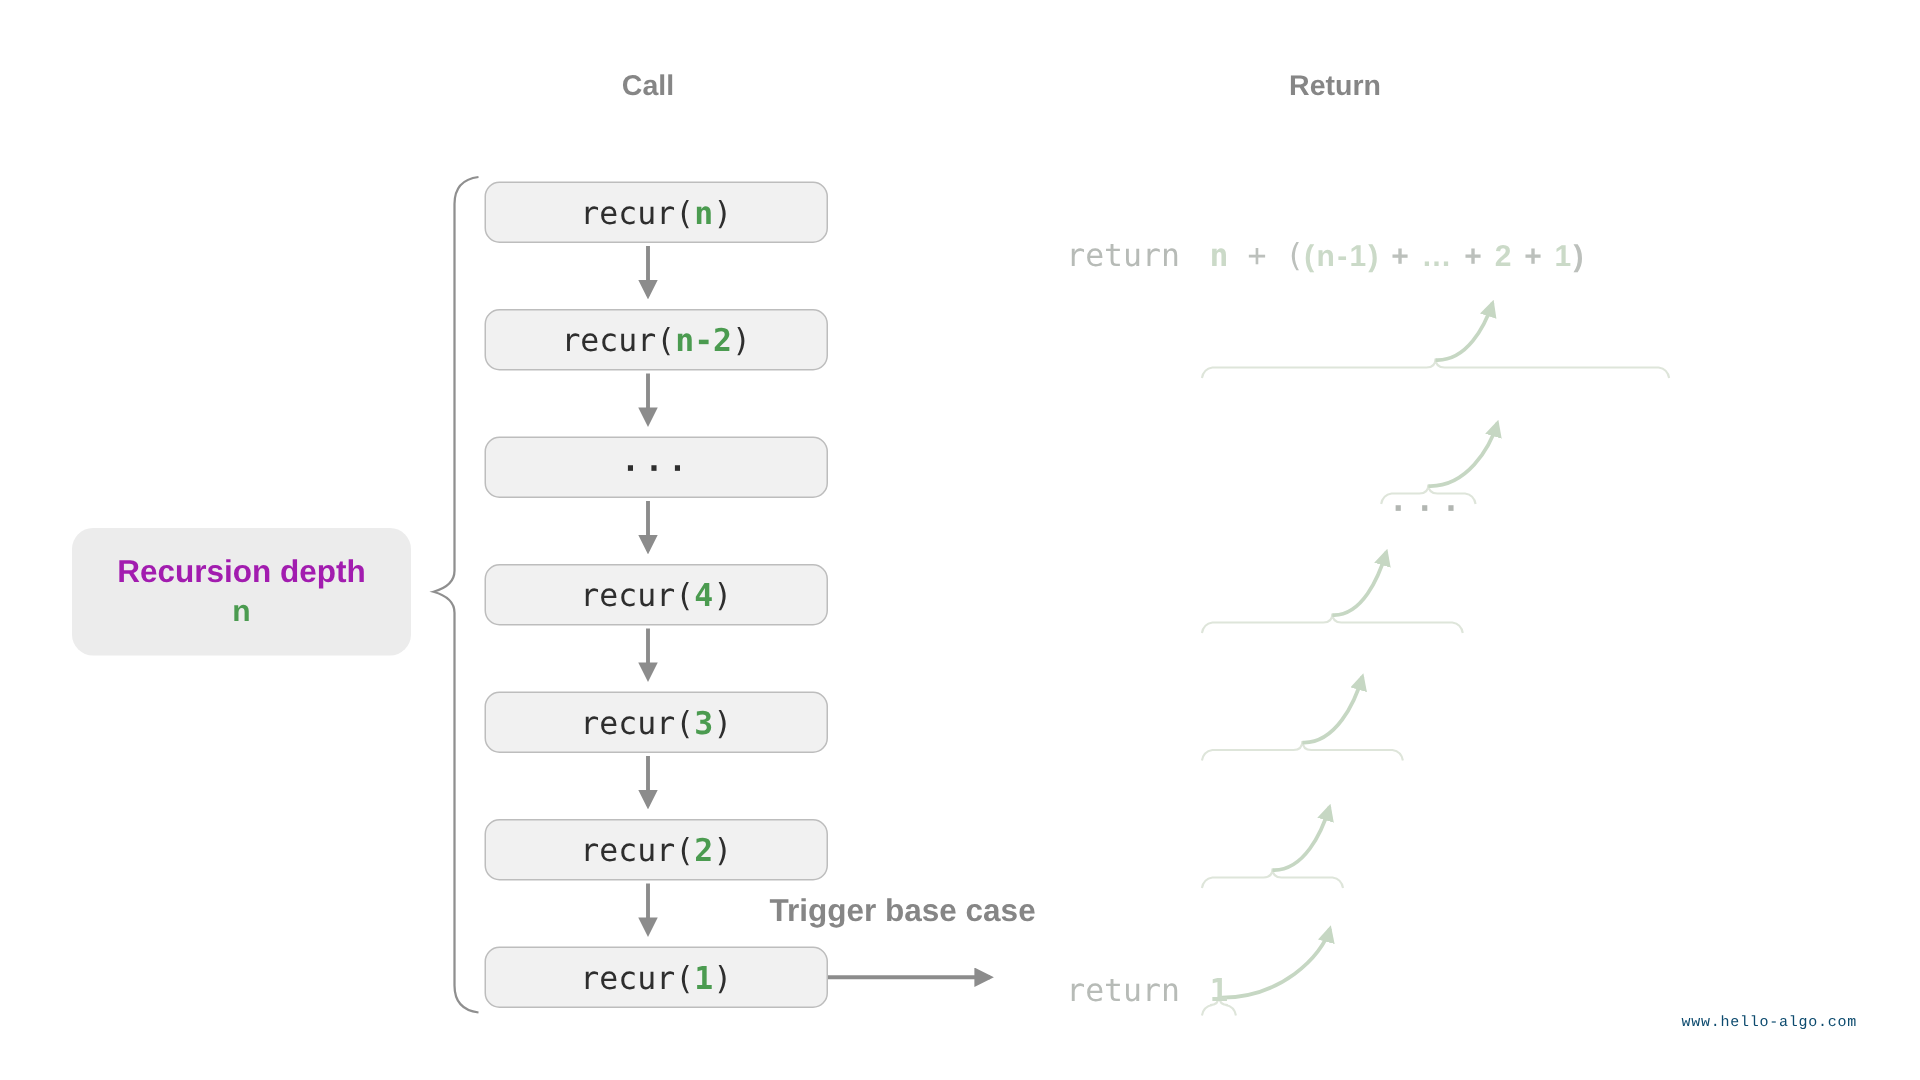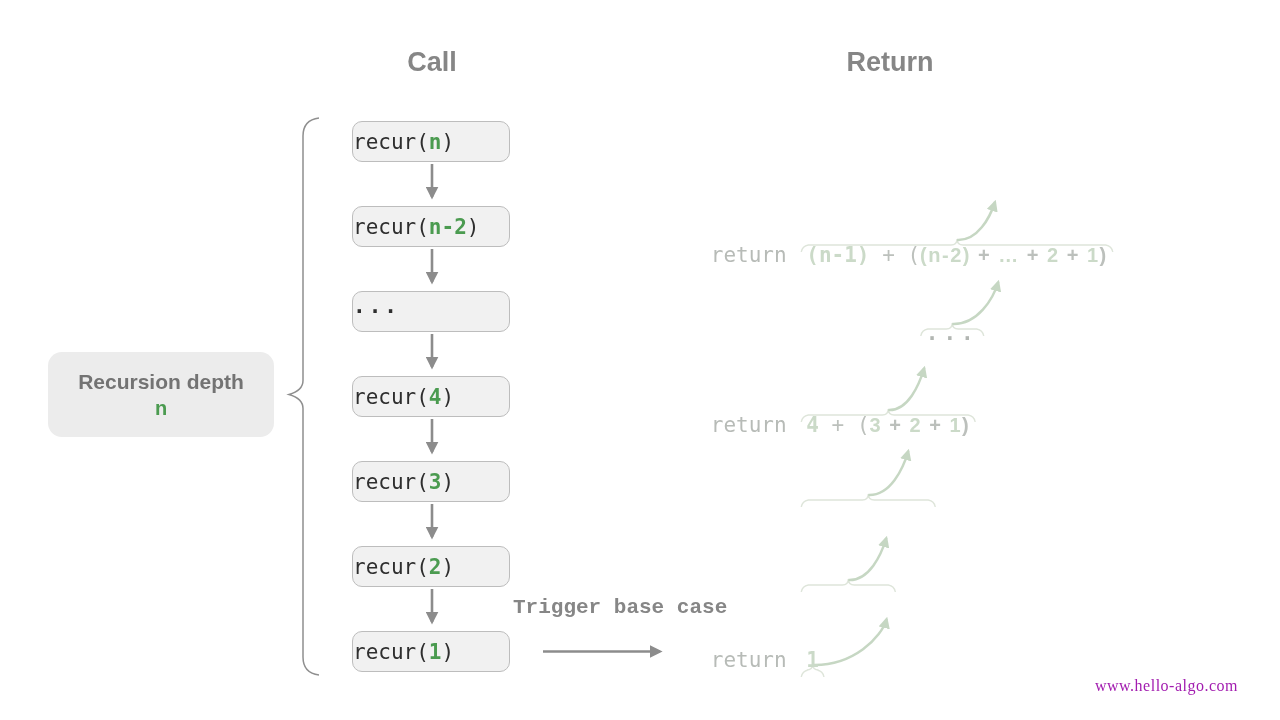--- a/index.html
+++ b/index.html
@@ -1,45 +1,45 @@
 <!DOCTYPE html>
 <html><head>
 <meta charset="utf-8">
 <style>
   html,body{margin:0;padding:0;background:#fff;}
   .canvas{position:relative;width:1280px;height:720px;background:#ffffff;overflow:hidden;
           font-family:"Liberation Sans",sans-serif;}
-  .hdr{position:absolute;top:47px;font-size:27px;font-weight:bold;color:#868686;text-align:center;}
+  .hdr{position:absolute;top:47px;font-size:19px;font-weight:bold;color:#868686;text-align:center;}
   .hdr-call{left:337px;width:190px;}
   .hdr-return{left:790px;width:200px;}
 
-  .call-box{position:absolute;left:352px;width:158px;height:41px;box-sizing:border-box;
+  .call-box{position:absolute;left:323px;width:229px;height:41px;box-sizing:border-box;
             background:#f1f1f1;border:1.5px solid #bdbdbd;border-radius:10px;
-            display:flex;align-items:center;justify-content:flex-start;}
+            display:flex;align-items:center;justify-content:center;}
   .code{font-family:"DejaVu Sans Mono",monospace;font-size:21px;color:#2e2e2e;white-space:pre;}
   .code.green{color:#4b9b50;font-weight:bold;}
   .dots-box .code{letter-spacing:3px;font-weight:bold;}
 
   .ret{position:absolute;height:28px;line-height:28px;white-space:pre;}
   .kw{font-family:"DejaVu Sans Mono",monospace;font-size:21px;color:#b7bbb7;margin-right:7px;}
   .tok-mv{font-family:"DejaVu Sans Mono",monospace;font-size:21px;color:#cbdac8;font-weight:bold;}
   .tok-mo{font-family:"DejaVu Sans Mono",monospace;font-size:21px;color:#bcc0bc;}
   .tok-sv{font-family:"Liberation Sans",sans-serif;font-size:20px;color:#cbdac8;font-weight:bold;letter-spacing:1.5px;}
   .tok-so{font-family:"Liberation Sans",sans-serif;font-size:20px;color:#bcc0bc;font-weight:bold;letter-spacing:1.5px;}
   .tok-dots{font-family:"DejaVu Sans Mono",monospace;font-size:21px;color:#b2b6b2;font-weight:bold;letter-spacing:5px;}
 
   .depth-box{position:absolute;left:48px;top:352px;width:226px;height:85px;background:#ececec;
              border-radius:14px;display:flex;flex-direction:column;align-items:center;justify-content:center;gap:3px;}
-  .depth-title{font-size:21px;font-weight:bold;color:#737373;}
+  .depth-title{font-size:21px;font-weight:bold;color:#a21caf;}
   .depth-value{font-size:20px;font-weight:bold;color:#4b9b50;}
 
-  .trigger{position:absolute;left:513px;top:596px;font-size:21px;font-weight:bold;color:#868686;font-family:Liberation Mono, monospace;}
+  .trigger{position:absolute;left:513px;top:596px;font-size:21px;font-weight:bold;color:#868686;}
 
-  .watermark{position:absolute;right:42px;top:677px;font-family:Liberation Serif, serif;
-             font-size:16px;color:#a21caf;letter-spacing:0.5px;}
+  .watermark{position:absolute;right:42px;top:677px;font-family:Liberation Mono, monospace;
+             font-size:10px;color:#0c4a6e;letter-spacing:0.5px;}
 
   #deco{position:absolute;left:0;top:0;width:1280px;height:720px;pointer-events:none;}
 </style>
 </head>
 <body>
 
 <div class="canvas">
 
   <svg id="deco" viewBox="0 0 1280 720" xmlns="http://www.w3.org/2000/svg">
     <defs>
@@ -104,28 +104,25 @@
     <span class="code">recur(</span>
       <span class="code green">2</span>
       <span class="code">)</span>
   </div>
   <div class="call-box" style="top:631px">
     <span class="code">recur(</span>
       <span class="code green">1</span>
       <span class="code">)</span>
   </div>
 
-  <div class="ret" style="top:213px;left:693px">
-    <span class="kw">return </span><span class="expr"><span class="tok-mv">(n-1)</span><span class="tok-mo"> + </span><span class="tok-mo">(</span><span class="tok-sv">(n-2)</span><span class="tok-so"> + </span><span class="tok-sv">…</span><span class="tok-so"> + </span><span class="tok-sv">2</span><span class="tok-so"> + </span><span class="tok-sv">1</span><span class="tok-so">)</span></span>
+  <div class="ret" style="top:128px;left:693px">
+    <span class="kw">return </span><span class="expr"><span class="tok-mv">n</span><span class="tok-mo"> + </span><span class="tok-mo">(</span><span class="tok-sv">(n-1)</span><span class="tok-so"> + </span><span class="tok-sv">…</span><span class="tok-so"> + </span><span class="tok-sv">2</span><span class="tok-so"> + </span><span class="tok-sv">1</span><span class="tok-so">)</span></span>
   </div>
   <div class="ret" style="top:297px;left:908px">
     <span class="expr"><span class="tok-dots">···</span></span>
-  </div>
-  <div class="ret" style="top:383px;left:693px">
-    <span class="kw">return </span><span class="expr"><span class="tok-mv">4</span><span class="tok-mo"> + </span><span class="tok-mo">(</span><span class="tok-sv">3</span><span class="tok-so"> + </span><span class="tok-sv">2</span><span class="tok-so"> + </span><span class="tok-sv">1</span><span class="tok-so">)</span></span>
   </div>
   <div class="ret" style="top:618px;left:693px">
     <span class="kw">return </span><span class="expr"><span class="tok-mv">1</span></span>
   </div>
 
   <div class="depth-box">
     <div class="depth-title">Recursion depth</div>
     <div class="depth-value">n</div>
   </div>
 

